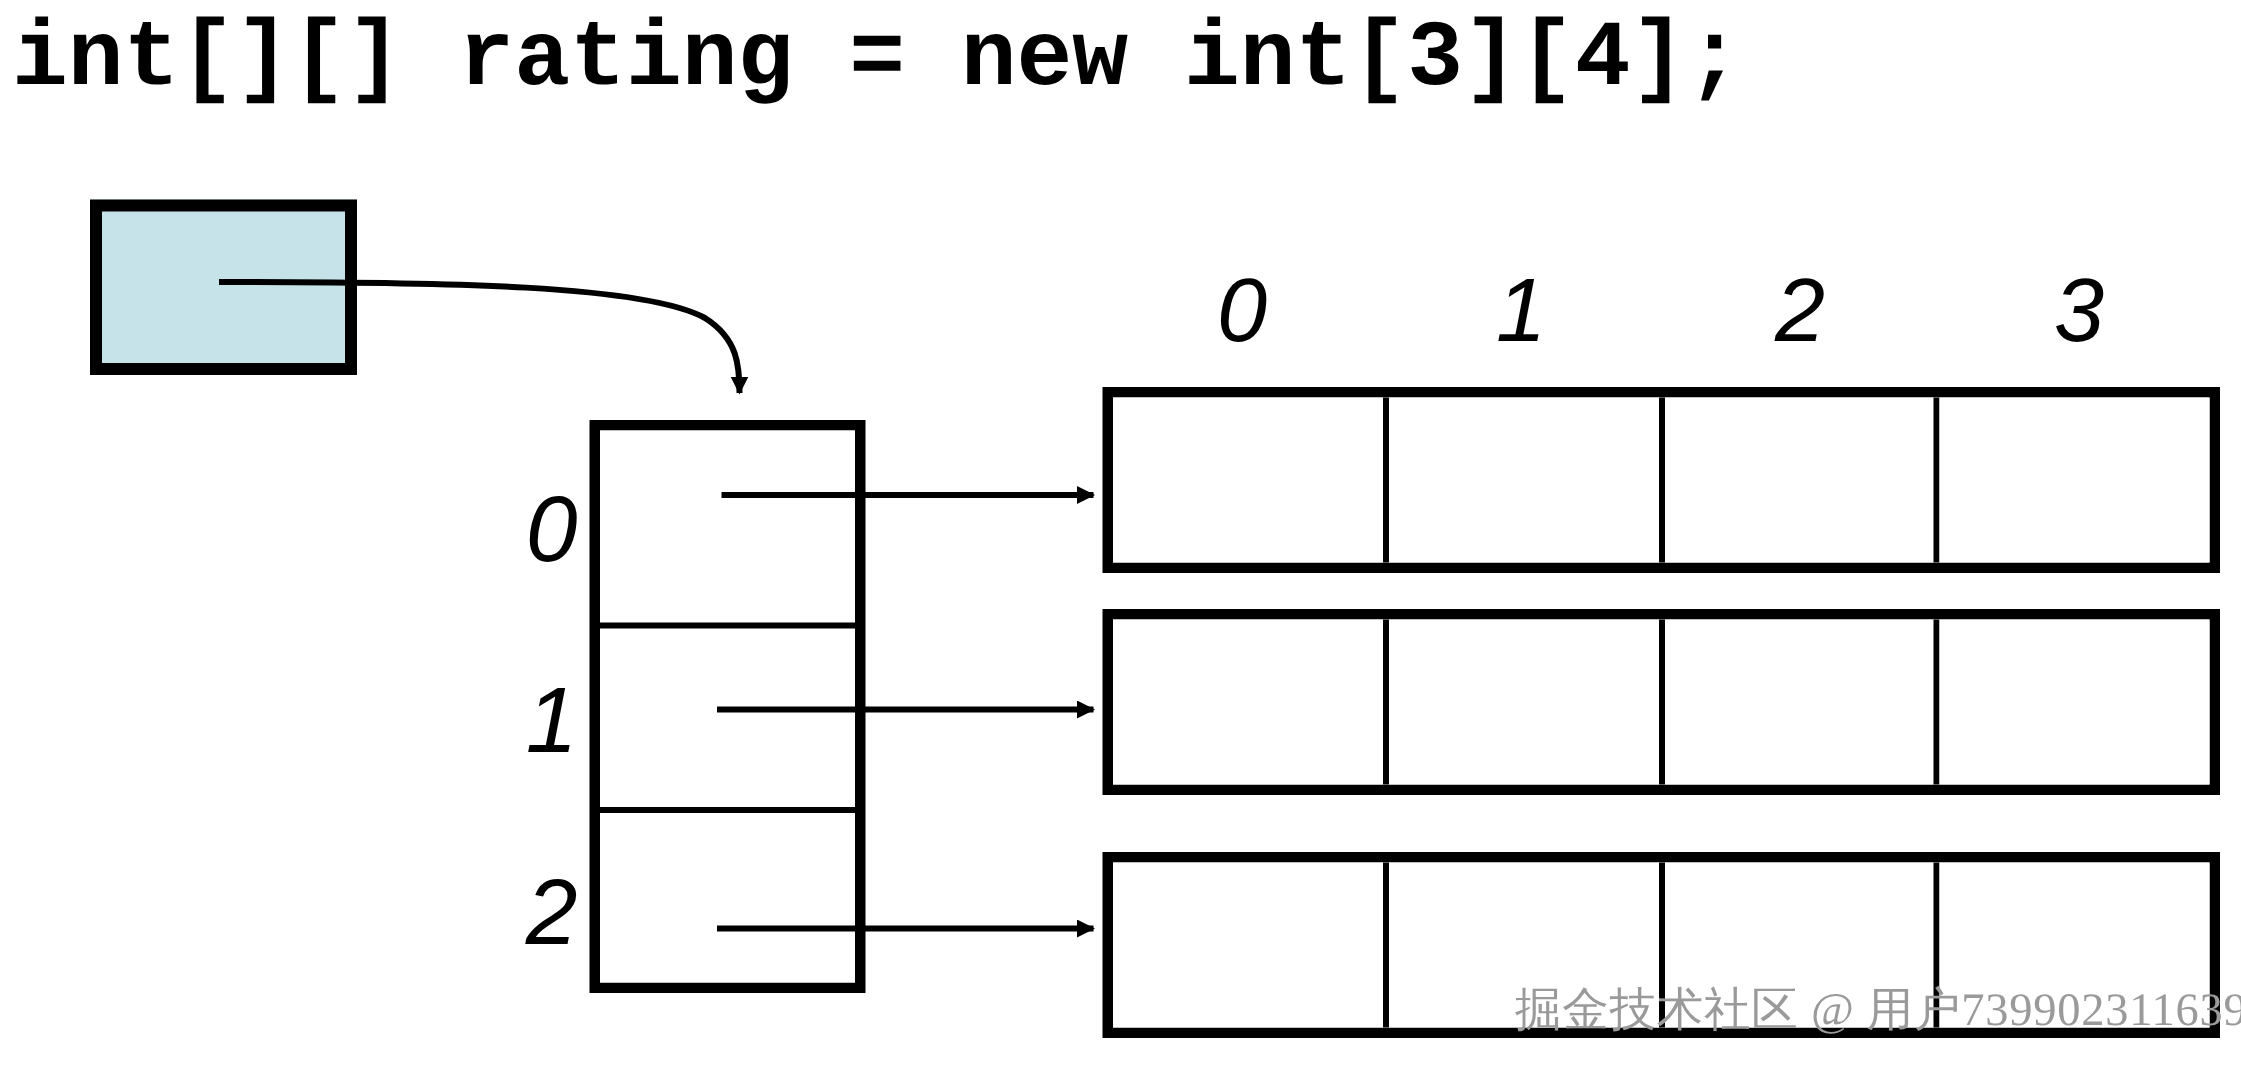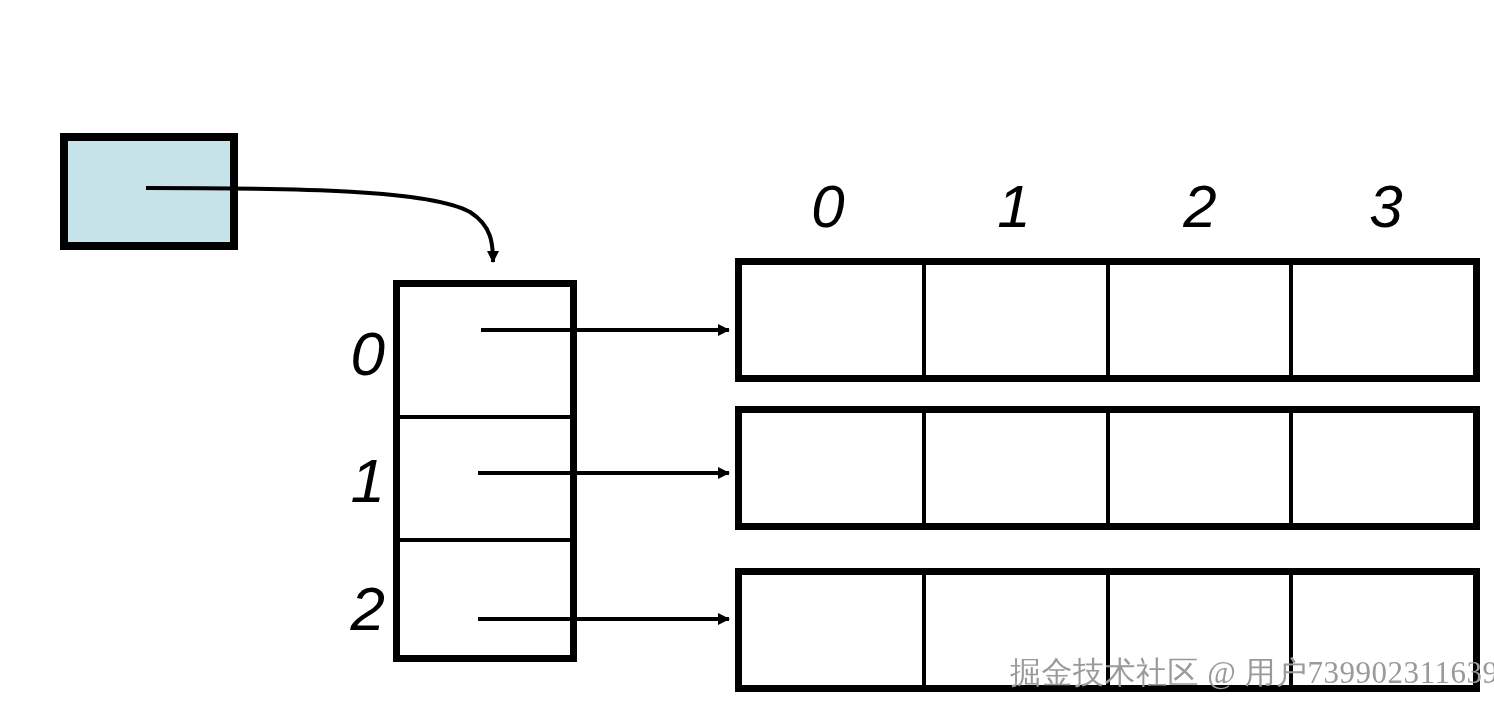--- a/index.html
+++ b/index.html
@@ -141,20 +141,21 @@
     color: #9a9a9a;
     white-space: nowrap;
     letter-spacing: 0.5px;
   }
 </style>
 </head>
 <body>
 
 <div id="canvas">
 
+  <div id="code-title">int[][] rating = new int[3][4];</div>
 
   <div id="var-box">
     <span></span>
   </div>
 
   <div class="row-index" id="row-index-0">0</div>
   <div class="row-index" id="row-index-1">1</div>
   <div class="row-index" id="row-index-2">2</div>
 
   <div id="spine">

